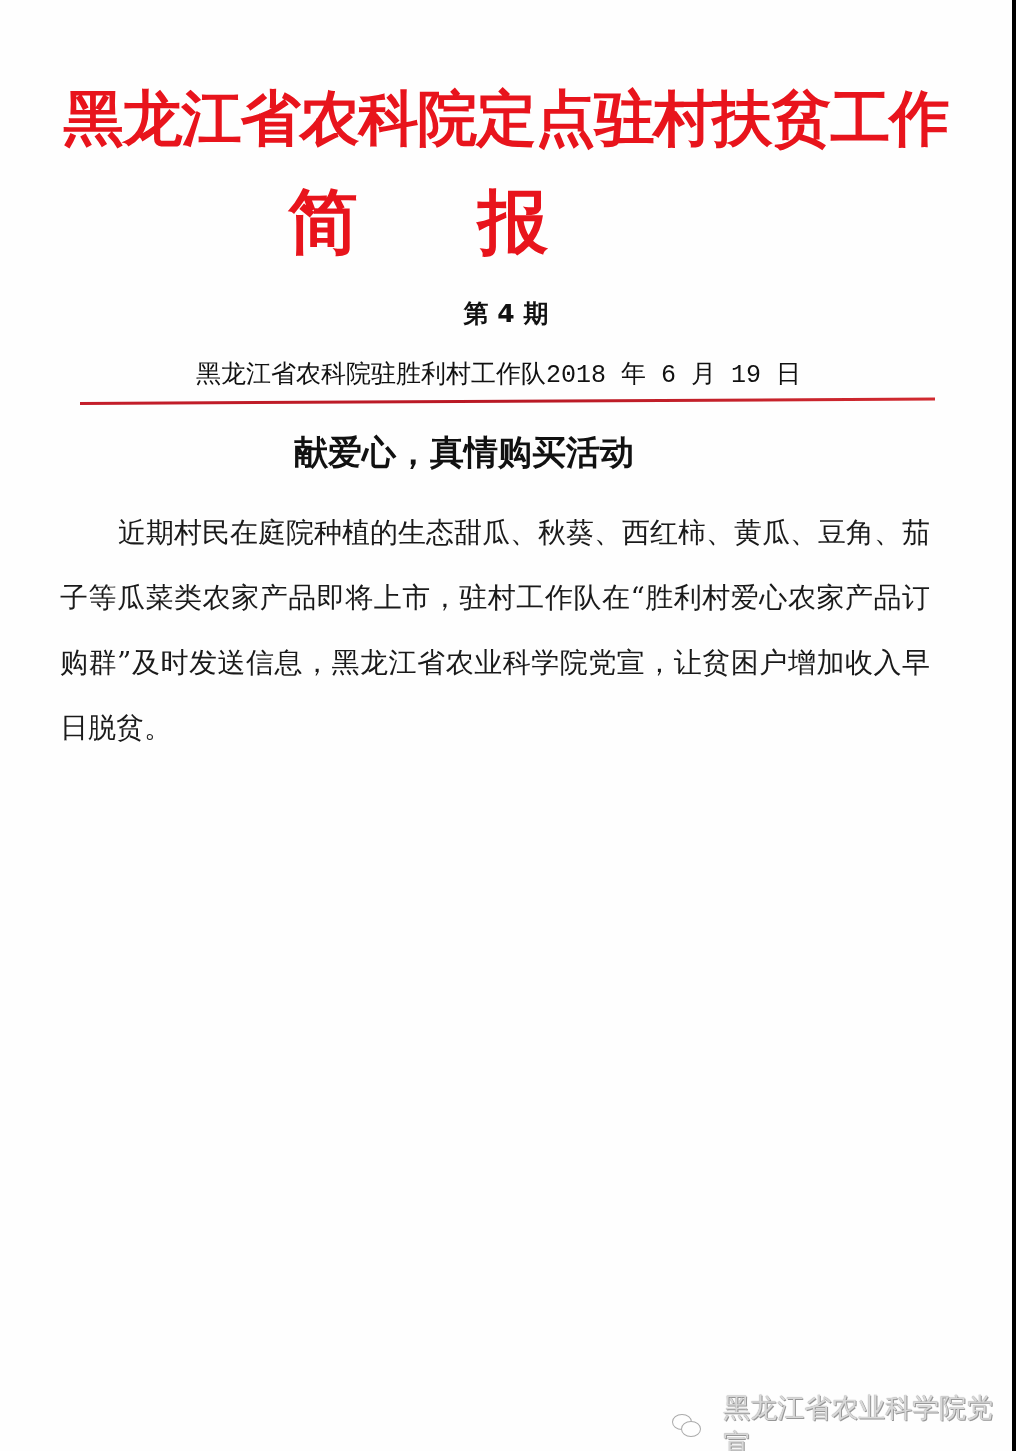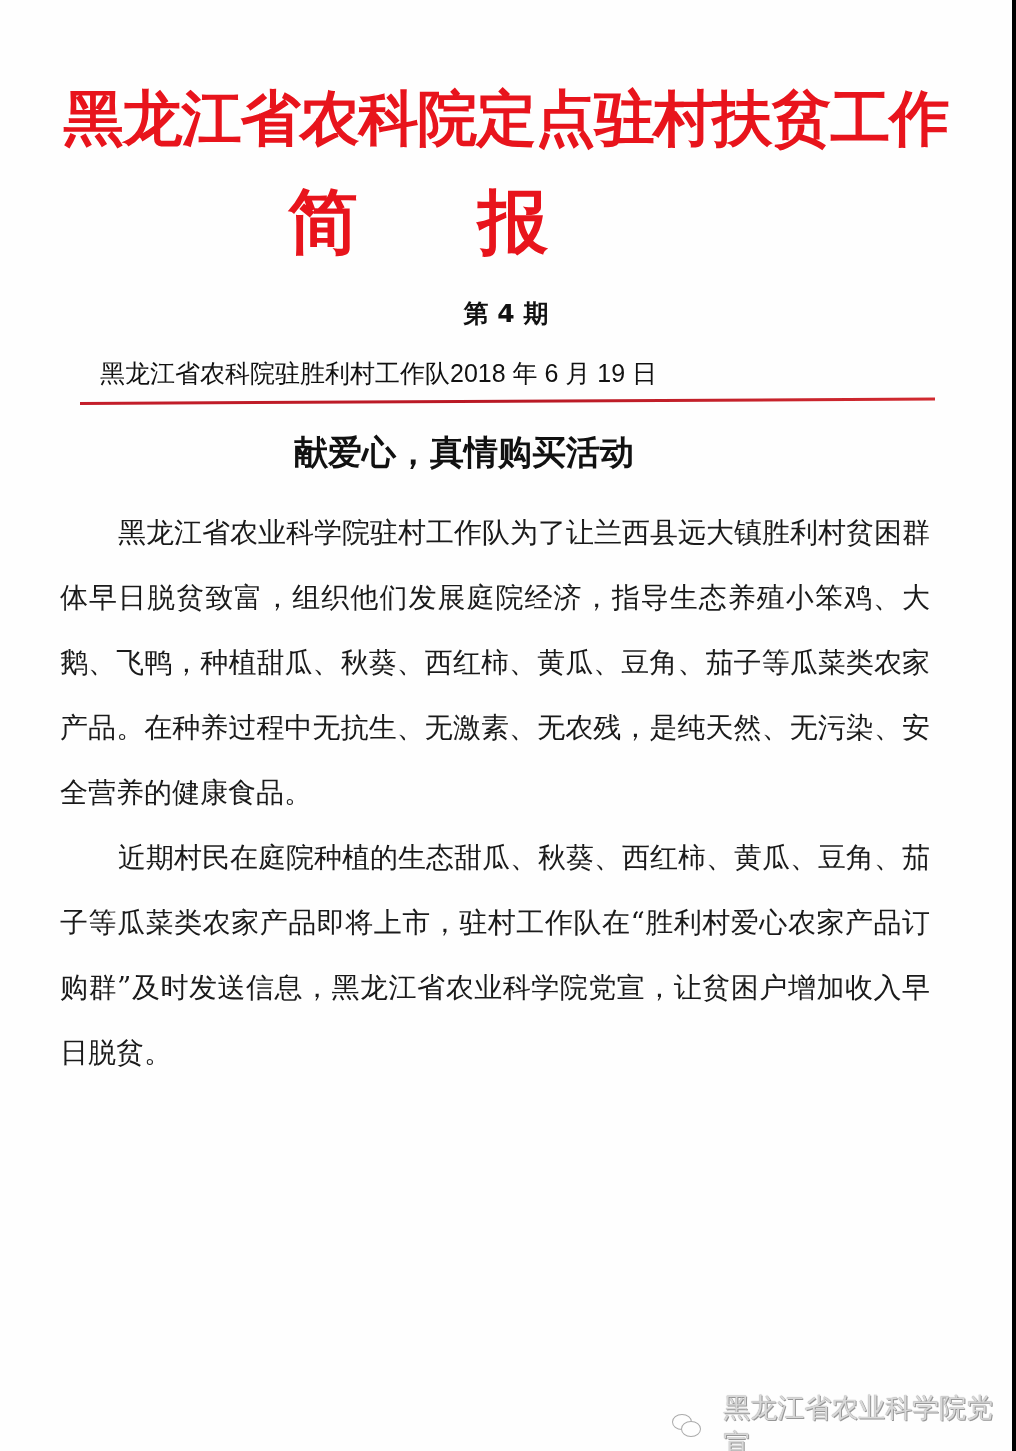--- a/index.html
+++ b/index.html
@@ -19,22 +19,22 @@
   }
   .bulletin span { display: inline-block; }
   .bulletin .gap { width: 120px; }
 
   .issue {
     position: absolute; left: 0; width: 1012px; top: 297px; text-align: center;
     font-family: "DejaVu Sans", sans-serif; font-weight: bold; font-size: 25px; color: #111;
   }
   .meta {
     position: absolute; top: 357px; left: 100px; right: 115px;
-    font-family: Liberation Sans, sans-serif; font-size: 25px; color: #111;
-    display: flex; justify-content: flex-start;
+    font-family: Liberation Mono, monospace; font-size: 25px; color: #111;
+    display: flex; justify-content: center;
   }
   .rule {
     position: absolute; left: 80px; top: 402px; width: 855px; height: 3px;
     background: linear-gradient(90deg, #c41e2a, #b81824 50%, #d12a30);
     transform: rotate(-0.3deg); transform-origin: left center;
   }
   .article-title {
     position: absolute; left: 0; width: 928px; top: 430px; text-align: center;
     font-family: "DejaVu Sans", sans-serif; font-weight: bold; font-size: 34px; color: #111;
   }
@@ -72,21 +72,20 @@
   <div class="meta">
     <span>黑龙江省农科院驻胜利村工作队</span>
     <span>2018 年 6 月  19 日</span>
   </div>
 
   <div class="rule"></div>
 
   <div class="article-title">献爱心，真情购买活动</div>
 
   <div class="body">
-    <p class="p1">黑龙江省农业科学院驻村工作队为了让兰西县远大镇胜利村贫困群体早日脱贫致富，组织他们发展庭院经济，指导生态养殖小笨鸡、大鹅、飞鸭，种植甜瓜、秋葵、西红柿、黄瓜、豆角、茄子等瓜菜类农家产品。在种养过程中无抗生、无激素、无农残，是纯天然、无污染、安全营养的健康食品。</p>
     <p class="p3">近期村民在庭院种植的生态甜瓜、秋葵、西红柿、黄瓜、豆角、茄子等瓜菜类农家产品即将上市，驻村工作队在“胜利村爱心农家产品订购群”及时发送信息，黑龙江省农业科学院党宣，让贫困户增加收入早日脱贫。</p>
   </div>
 
   <div class="watermark">
     <span class="wm-icon">
         <span class="b1"></span>
         <span class="b2"></span>
       </span>
     <span>黑龙江省农业科学院党宣</span>
   </div>

